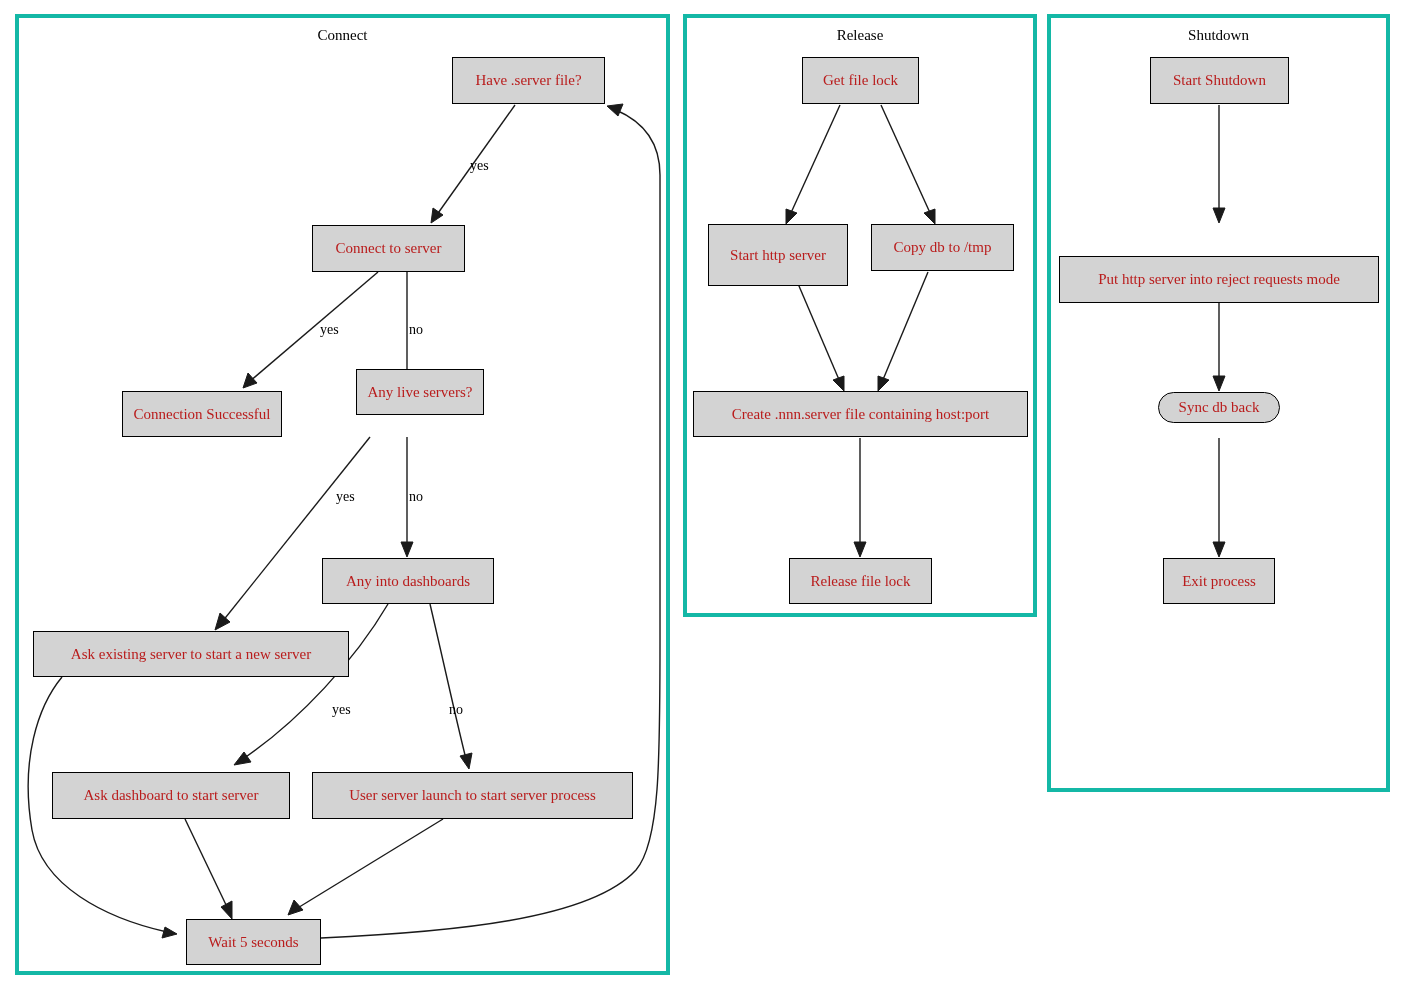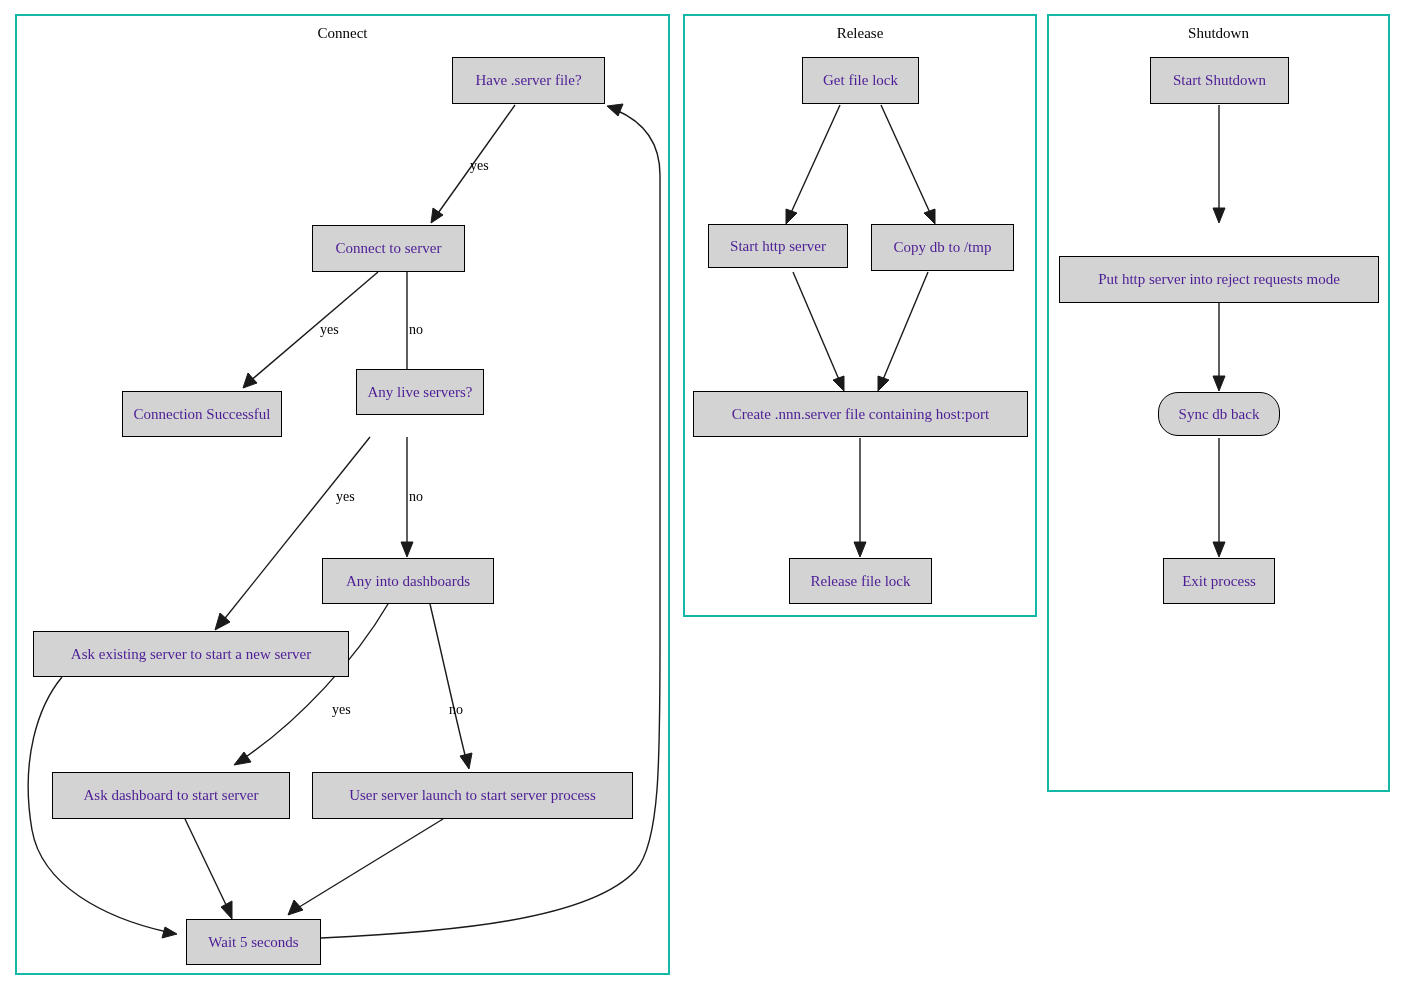--- a/index.html
+++ b/index.html
@@ -10,21 +10,21 @@
   #canvas {
     position: relative;
     width: 1404px;
     height: 993px;
     background: #ffffff;
     font-family: "Liberation Serif", "DejaVu Serif", serif;
     overflow: hidden;
   }
   .cluster {
     position: absolute;
-    border: 2px solid #14b8a6;
+    border: 4px solid #14b8a6;
     background: transparent;
     box-sizing: border-box;
   }
   .cluster-title {
     position: absolute;
     top: 8px;
     left: 0;
     right: 0;
     text-align: center;
     font-size: 15px;
@@ -32,21 +32,21 @@
     line-height: 18px;
   }
   .node {
     position: absolute;
     box-sizing: border-box;
     background: #d3d3d3;
     border: 1.4px solid #000000;
     display: flex;
     align-items: center;
     justify-content: center;
-    color: #4c1d95;
+    color: #b91c1c;
     font-size: 15px;
     line-height: 17px;
     white-space: nowrap;
     padding: 0 16px;
   }
   .edge-label {
     position: absolute;
     font-size: 14px;
     color: #000000;
     line-height: 16px;
@@ -220,21 +220,21 @@
   </div>
 
   <div class="node" style="left:186px; top:919px; width:135px; height:46px;">
     <span>Wait 5 seconds</span>
   </div>
 
   <div class="node" style="left:802px; top:57px; width:117px; height:47px;">
     <span>Get file lock</span>
   </div>
 
-  <div class="node" style="left:708px; top:224px; width:140px; height:44px;">
+  <div class="node" style="left:708px; top:224px; width:140px; height:62px;">
     <span>Start http server</span>
   </div>
 
   <div class="node" style="left:871px; top:224px; width:143px; height:47px;">
     <span>Copy db to /tmp</span>
   </div>
 
   <div class="node" style="left:693px; top:391px; width:335px; height:46px;">
     <span>Create .nnn.server file containing host:port</span>
   </div>
@@ -244,21 +244,21 @@
   </div>
 
   <div class="node" style="left:1150px; top:57px; width:139px; height:47px;">
     <span>Start Shutdown</span>
   </div>
 
   <div class="node" style="left:1059px; top:224px; width:320px; height:47px;margin-top:32px;">
     <span>Put http server into reject requests mode</span>
   </div>
 
-  <div class="node" style="left:1158px; top:392px; width:122px; height:44px;border-radius:20px;">
+  <div class="node" style="left:1158px; top:392px; width:122px; height:31px;border-radius:20px;">
     <span>Sync db back</span>
   </div>
 
   <div class="node" style="left:1163px; top:558px; width:112px; height:46px;">
     <span>Exit process</span>
   </div>
 
   <div class="edge-label" style="left:470px; top:158px;">yes</div>
 
   <div class="edge-label" style="left:320px; top:322px;">yes</div>

